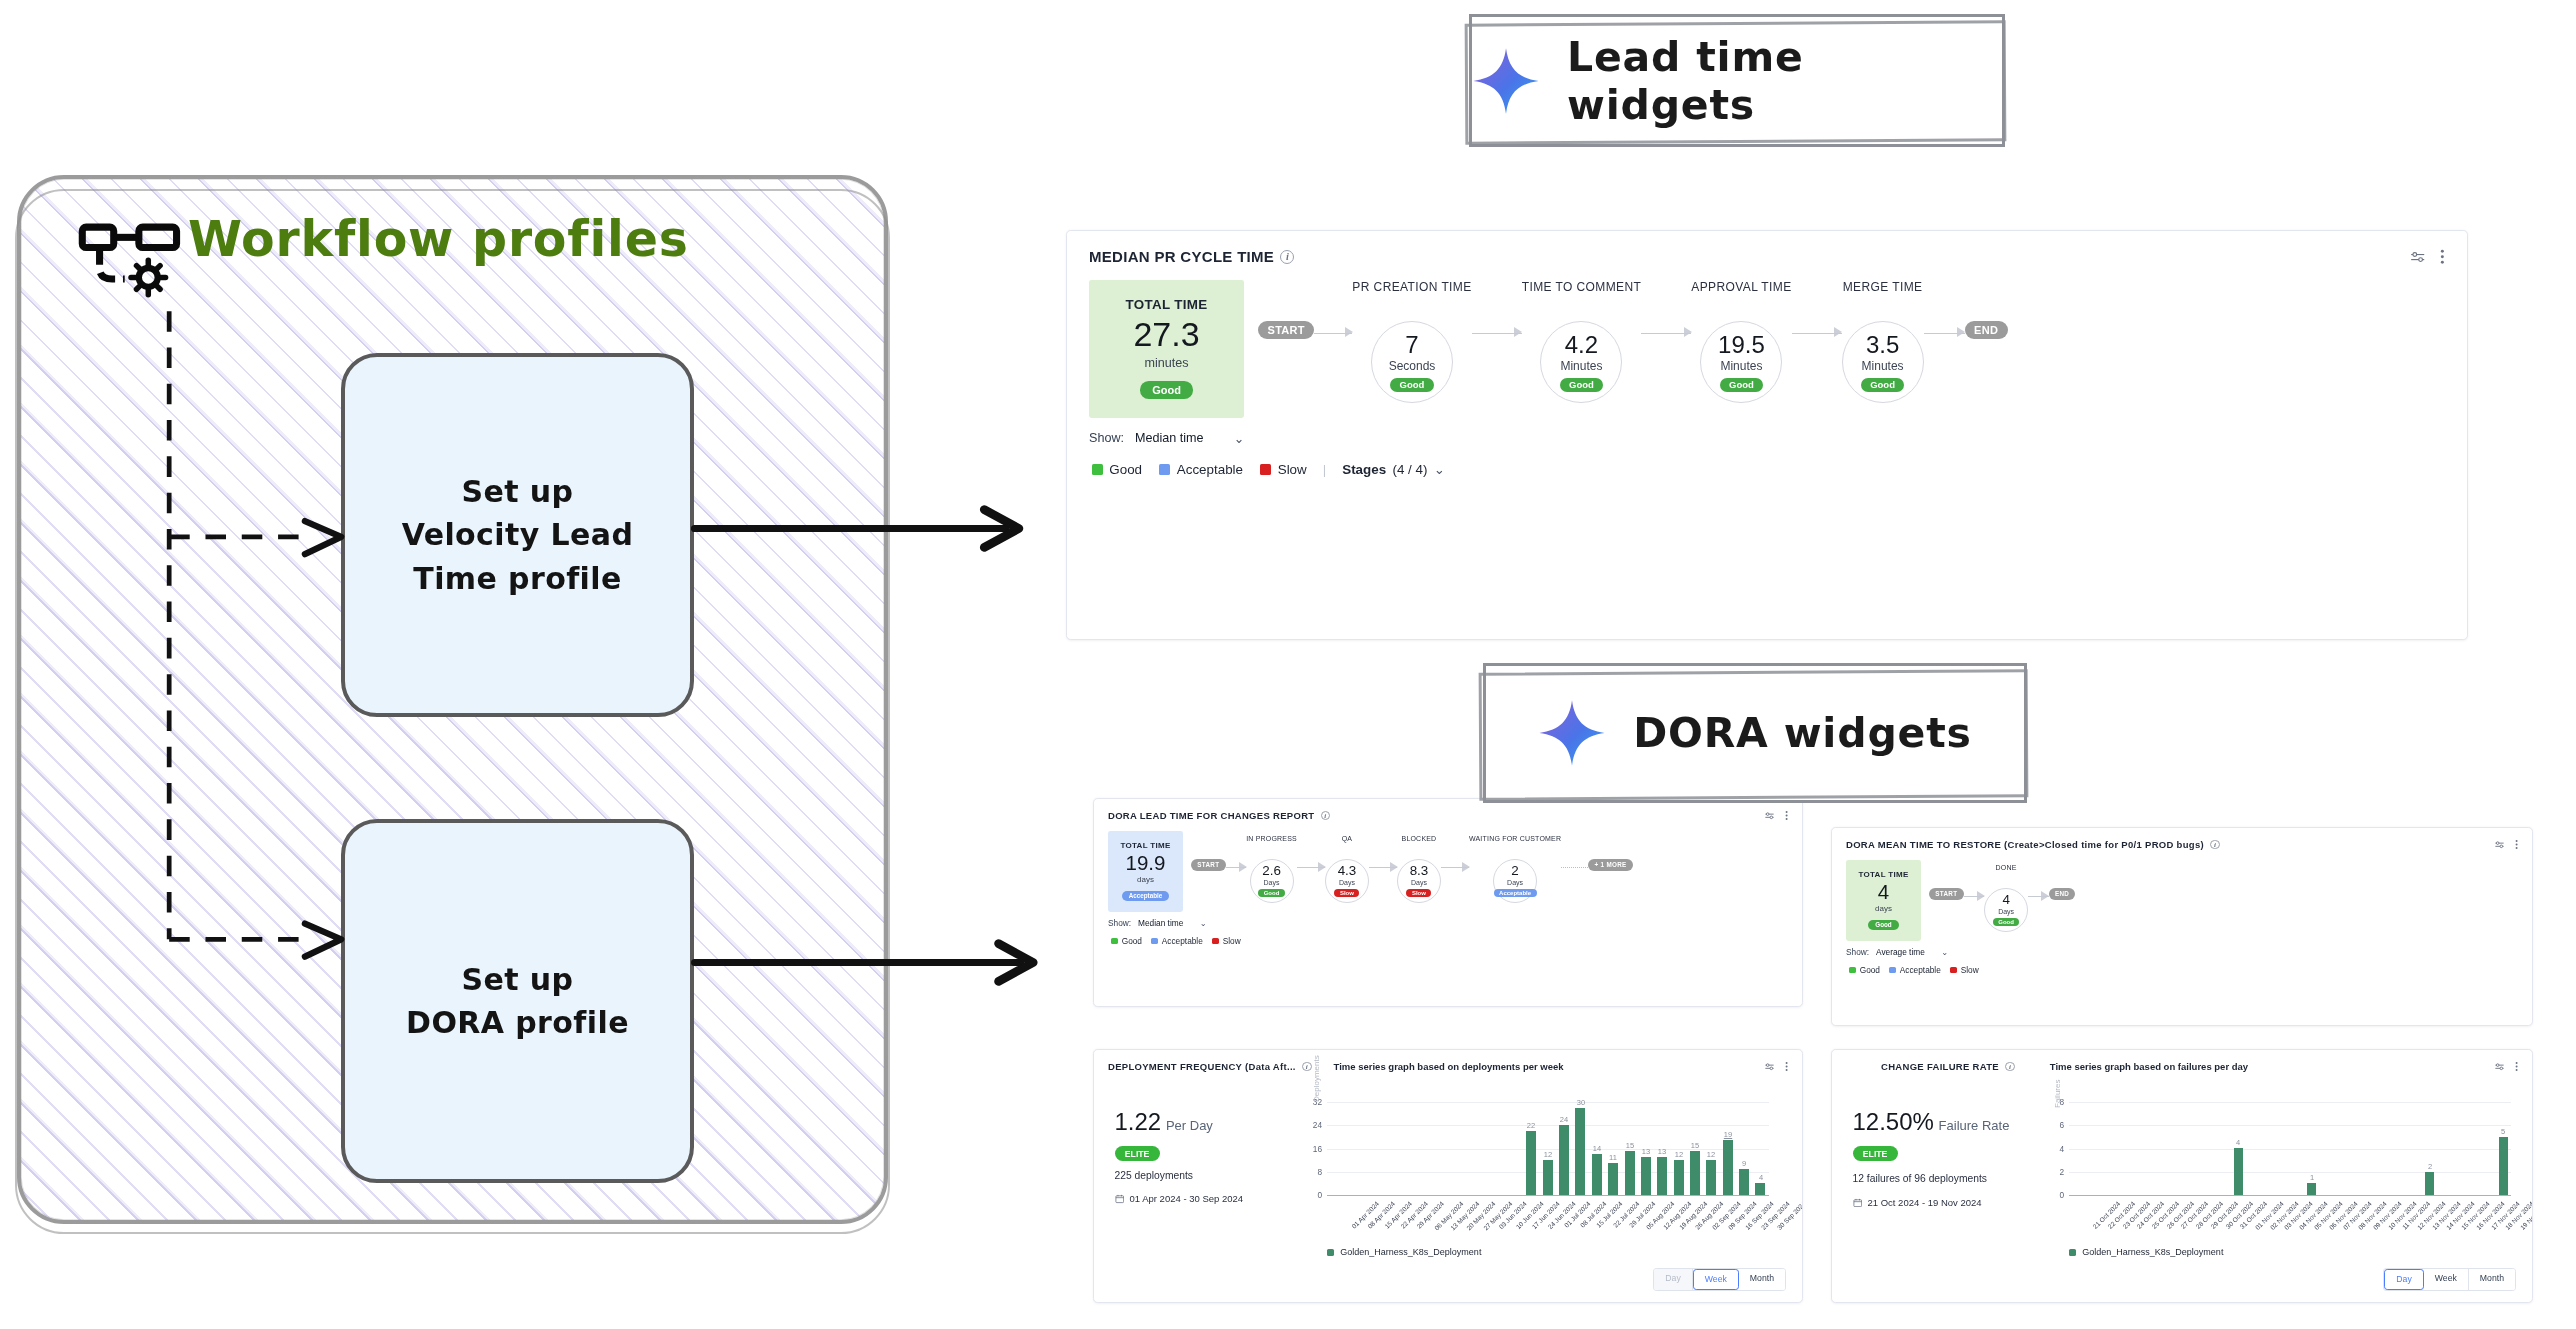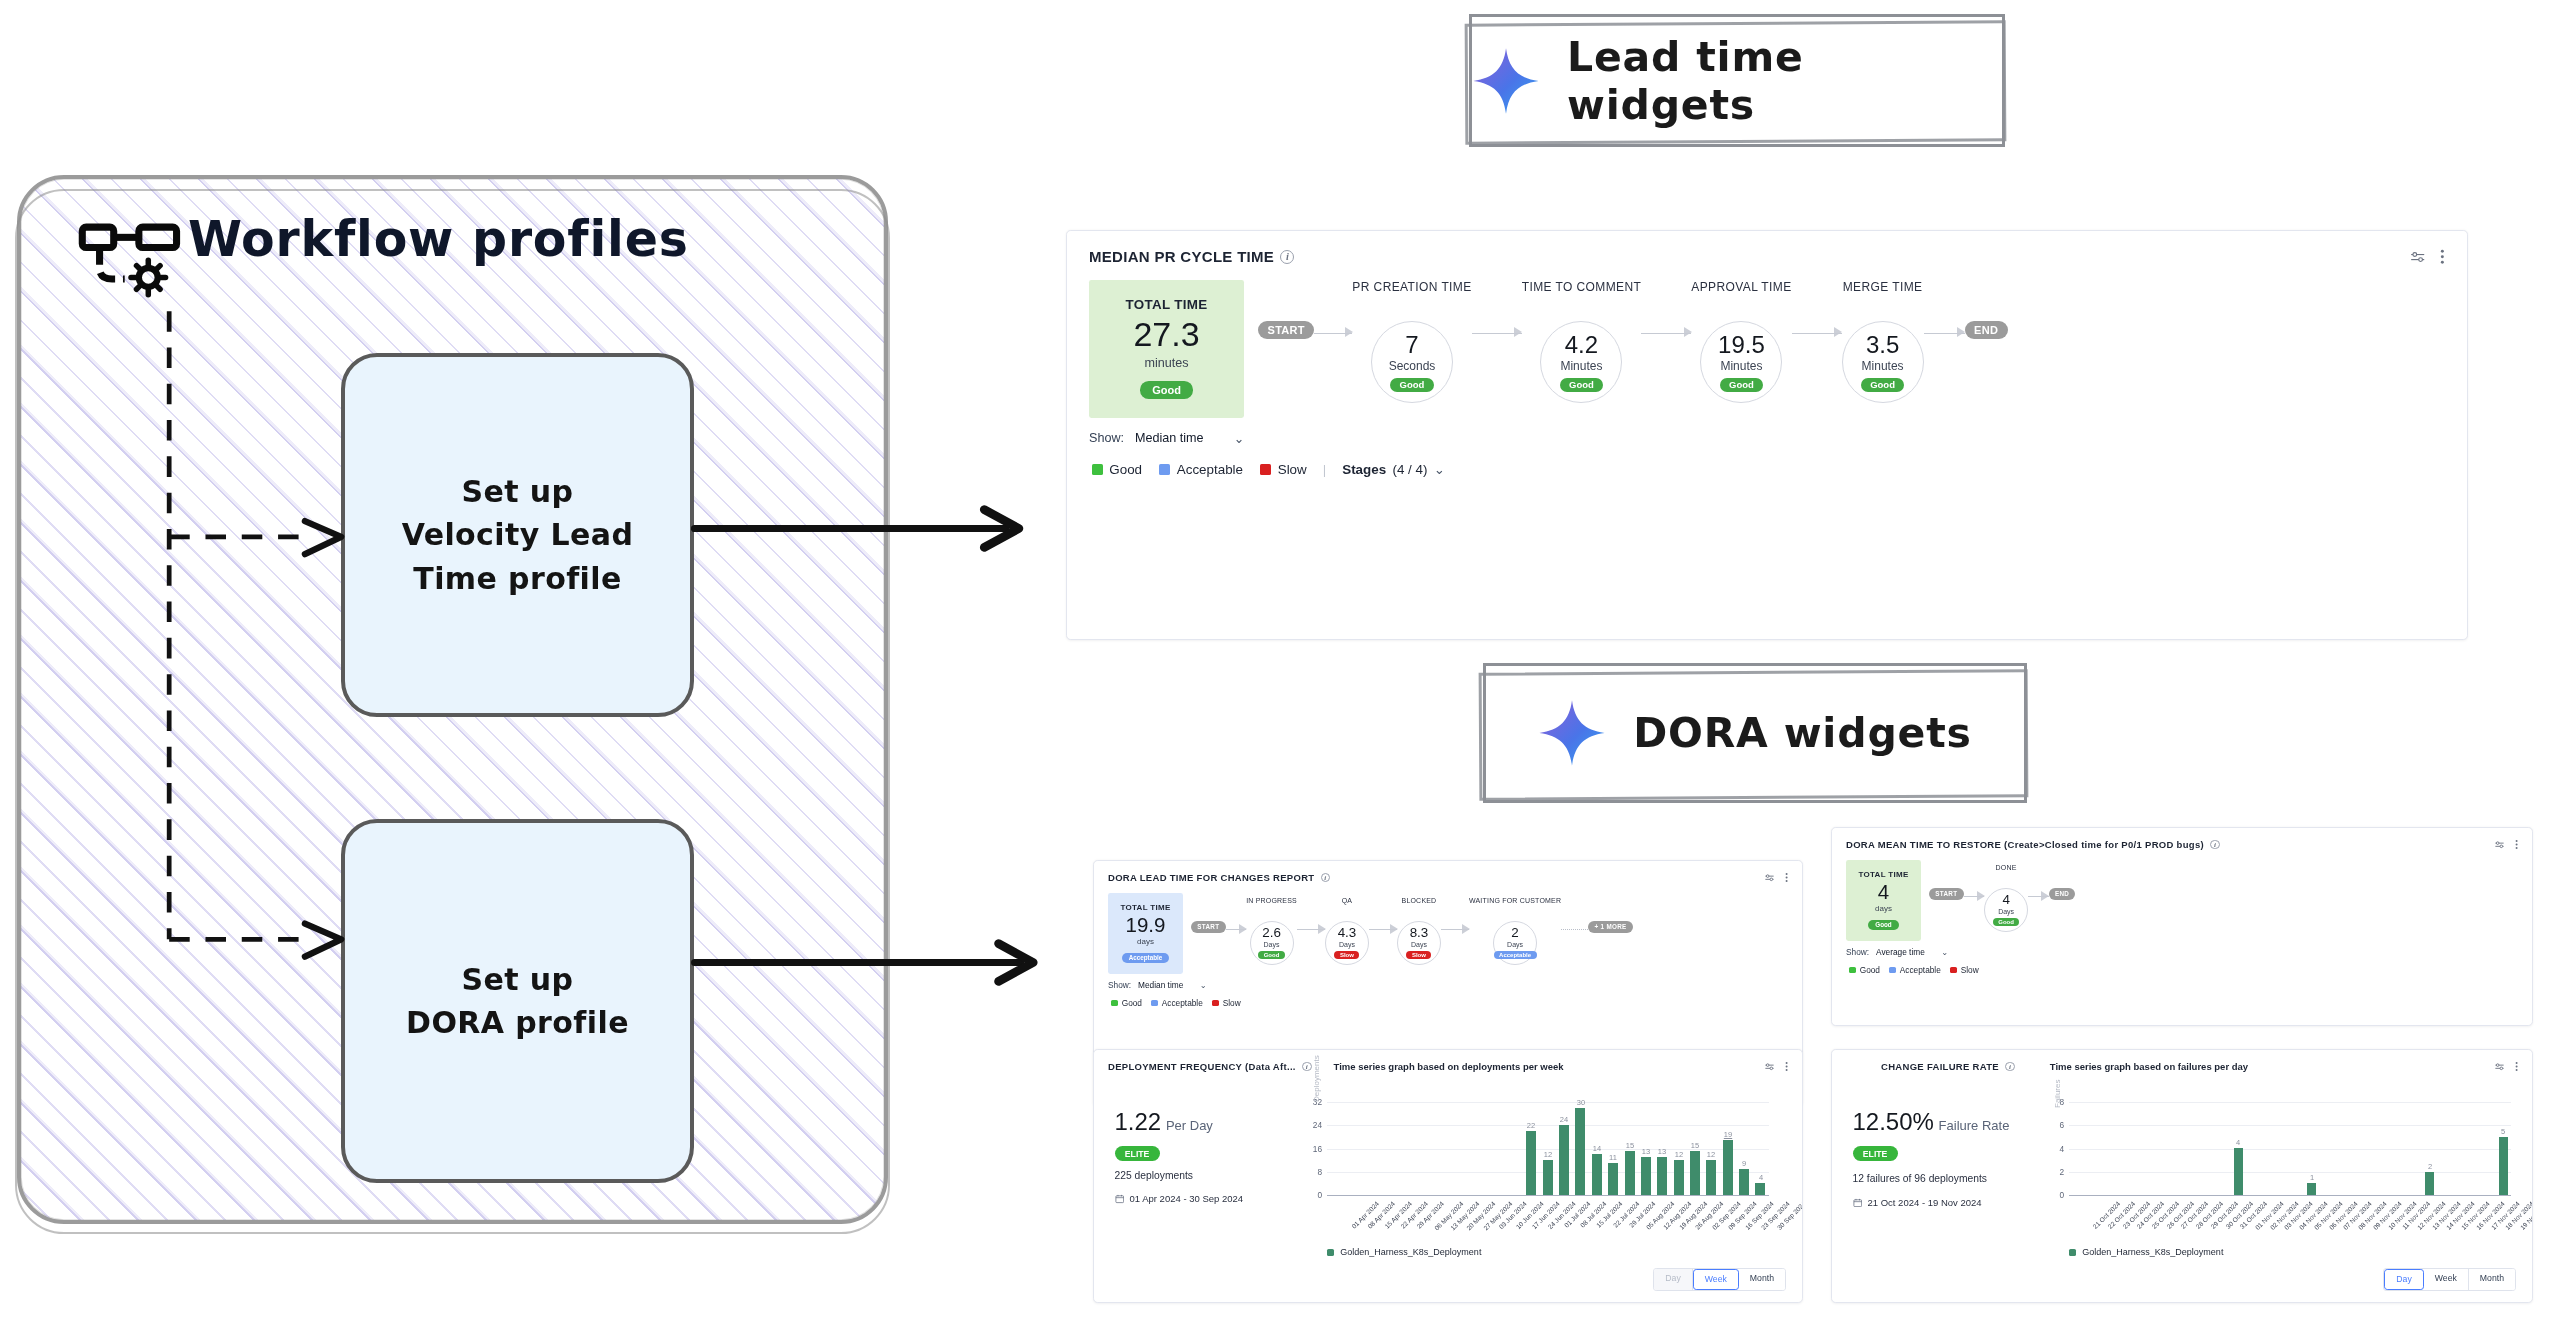--- a/index.html
+++ b/index.html
@@ -25,21 +25,21 @@
   }
   #sketch-panel::before{
     content:""; position:absolute; left:-6.3px; top:9.5px; width:871px; height:1041px;
     border:2.4px solid rgba(140,140,140,0.55); border-radius:49px; pointer-events:none;
   }
 
   .wf-icon { position:absolute; left:76px; top:219px; width:110px; height:87px; z-index:3; }
   .wf-title {
     position:absolute; left:188px; top:211px; z-index:3;
     font-family: "DejaVu Sans", sans-serif;
-    font-size: 49px; font-weight: 700; color:#0f172a;
+    font-size: 49px; font-weight: 700; color:#4d7c0f;
     letter-spacing:0.8px;
   }
 
   .node-box {
     position:absolute; z-index:3;
     background:#e9f4fd;
     border:4px solid #5a5a5a;
     border-radius:36px;
     display:flex; align-items:center; justify-content:center;
     text-align:center;
@@ -153,21 +153,21 @@
 
   .legend { display:flex; align-items:center; gap:0; }
   .legend-item { display:flex; align-items:center; gap:6.3px; }
   .sw { display:inline-block; border-radius:1.6px; }
   .sw.g { background:#3ec03e; }
   .sw.a { background:#6e9bf0; }
   .sw.s { background:#d92020; }
   .legend-sep { color:#c2c7d0; }
 
   
-  #card-dlt  { left:1093px; top:860px; width:710px; height:246px; }
+  #card-dlt  { left:1093px; top:798px; width:710px; height:209px; }
   #card-mttr { left:1831px; top:827px; width:702px; height:199px; }
   #card-df   { left:1093px; top:1049px; width:710px; height:254px; }
   #card-cfr  { left:1831px; top:1049px; width:702px; height:254px;padding-left:35px; }
 
   .sm .card-hdr { padding:11px 14px 0 14px; }
   .sm .card-title { font-size:9.5px; }
   .sm .info-i { width:9.5px; height:9.5px; line-height:8.7px; font-size:7px; }
 
   .sm .total-tile { width:75px; margin-left:14px; margin-top:9.5px; padding:10.3px 0 11px 0; }
   .sm .tt-label { font-size:8px; }

